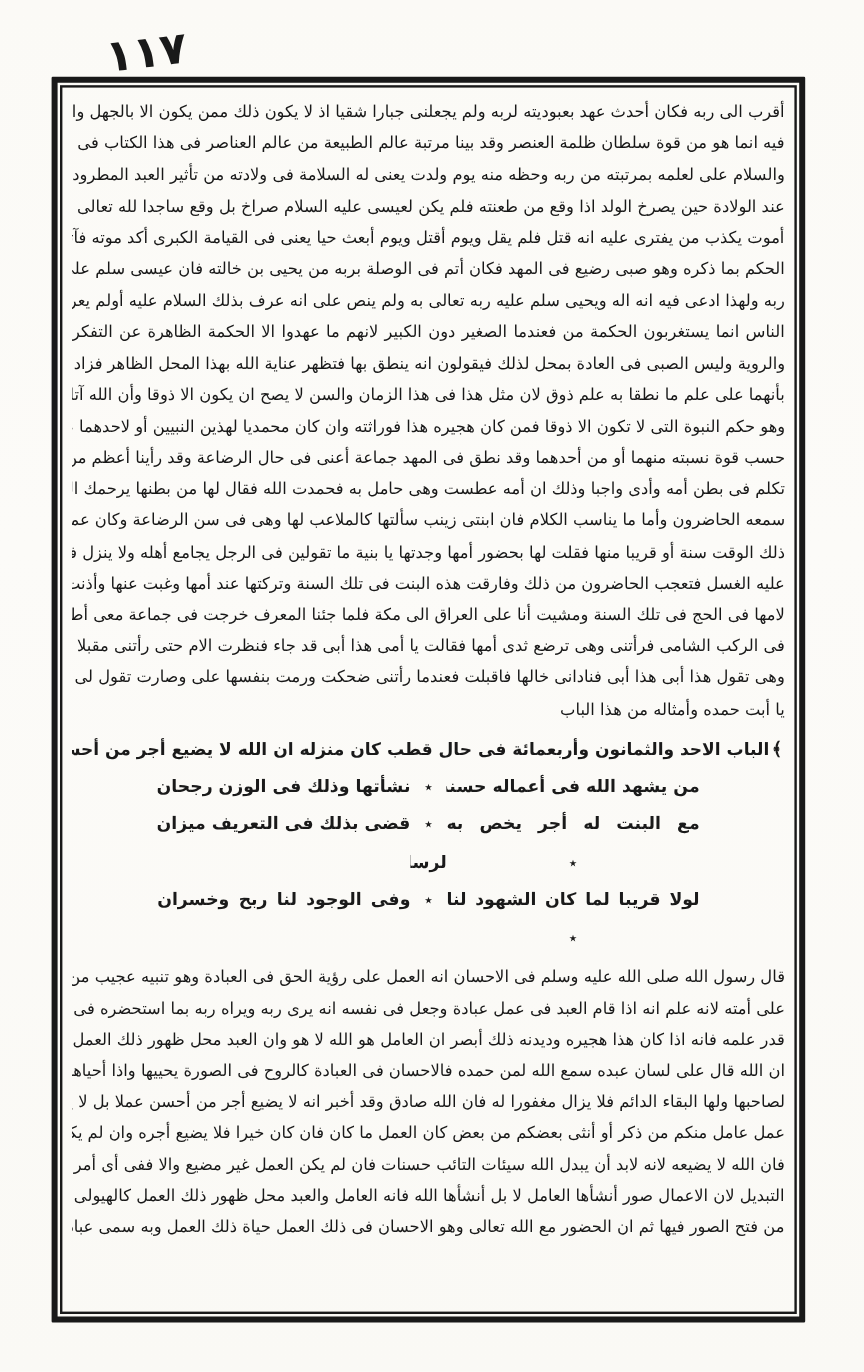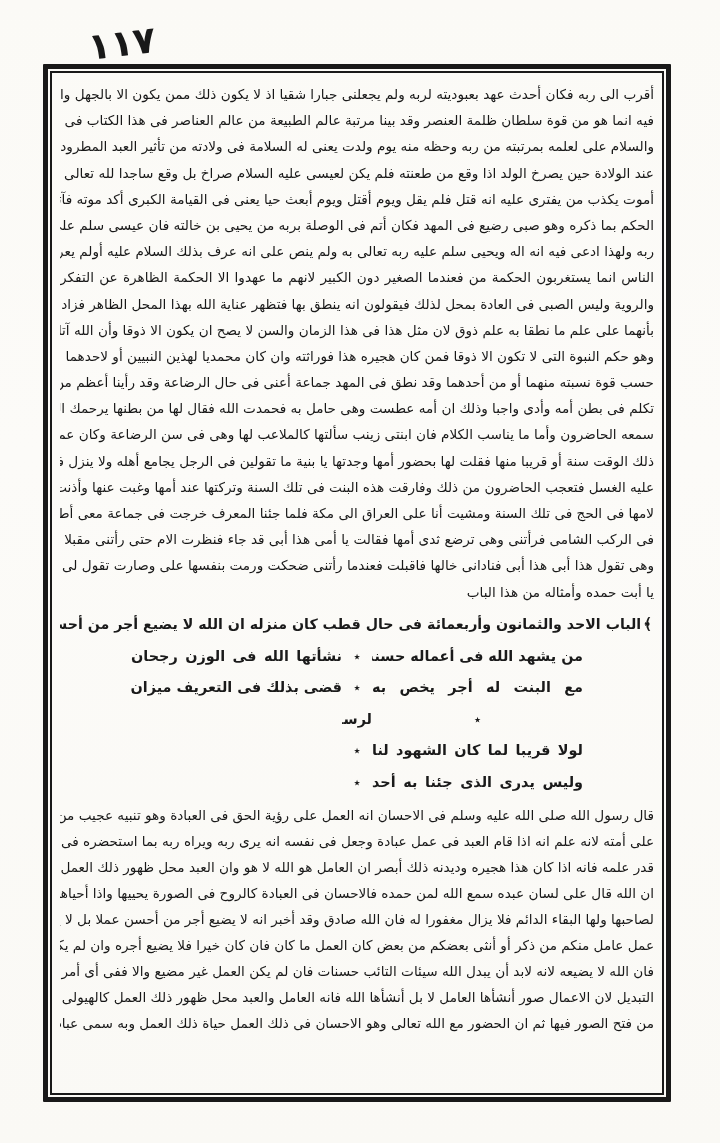--- a/index.html
+++ b/index.html
@@ -134,37 +134,37 @@
       </div>
 
       <div class="chapter-heading">
         <span class="ornament">﴾</span><span>الباب الاحد والثمانون وأربعمائة فى حال قطب كان منزله ان الله لا يضيع أجر من أحسن عملا</span>
       </div>
 
       <div class="poem">
         <div class="poem-row">
           <span class="hemistich">من يشهد الله فى أعماله حسنت</span>
           <span class="verse-sep">٭</span>
-          <span class="hemistich">نشأتها الله فى الوزن رجحان</span>
+          <span class="hemistich">نشأتها وذلك فى الوزن رجحان</span>
         </div>
         <div class="poem-row">
           <span class="hemistich">مع البنت له أجر يخص به</span>
           <span class="verse-sep">٭</span>
           <span class="hemistich">قضى بذلك فى التعريف ميزان</span>
         </div>
         <div class="poem-row">
           <span class="verse-sep">٭</span>
           <span class="hemistich">لرسالته ما فيه نقصان</span>
         </div>
         <div class="poem-row">
           <span class="hemistich">لولا قريبا لما كان الشهود لنا</span>
           <span class="verse-sep">٭</span>
+          <span class="hemistich">وفى الوجود لنا ربح وخسران</span>
         </div>
         <div class="poem-row">
-          <span class="hemistich">وليس يدرى الذى جئنا به أحد</span>
           <span class="verse-sep">٭</span>
         </div>
       </div>
 
       <div class="prose closing">
         <div class="line">قال رسول الله صلى الله عليه وسلم فى الاحسان انه العمل على رؤية الحق فى العبادة وهو تنبيه عجيب من عالم شفيق</div>
         <div class="line">على أمته لانه علم انه اذا قام العبد فى عمل عبادة وجعل فى نفسه انه يرى ربه ويراه ربه بما استحضره فى تلك العبادة على</div>
         <div class="line">قدر علمه فانه اذا كان هذا هجيره وديدنه ذلك أبصر ان العامل هو الله لا هو وان العبد محل ظهور ذلك العمل كما ورد</div>
         <div class="line">ان الله قال على لسان عبده سمع الله لمن حمده فالاحسان فى العبادة كالروح فى الصورة يحييها واذا أحياها لم تزل تستغفر</div>
         <div class="line">لصاحبها ولها البقاء الدائم فلا يزال مغفورا له فان الله صادق وقد أخبر انه لا يضيع أجر من أحسن عملا بل لا يضيع</div>

